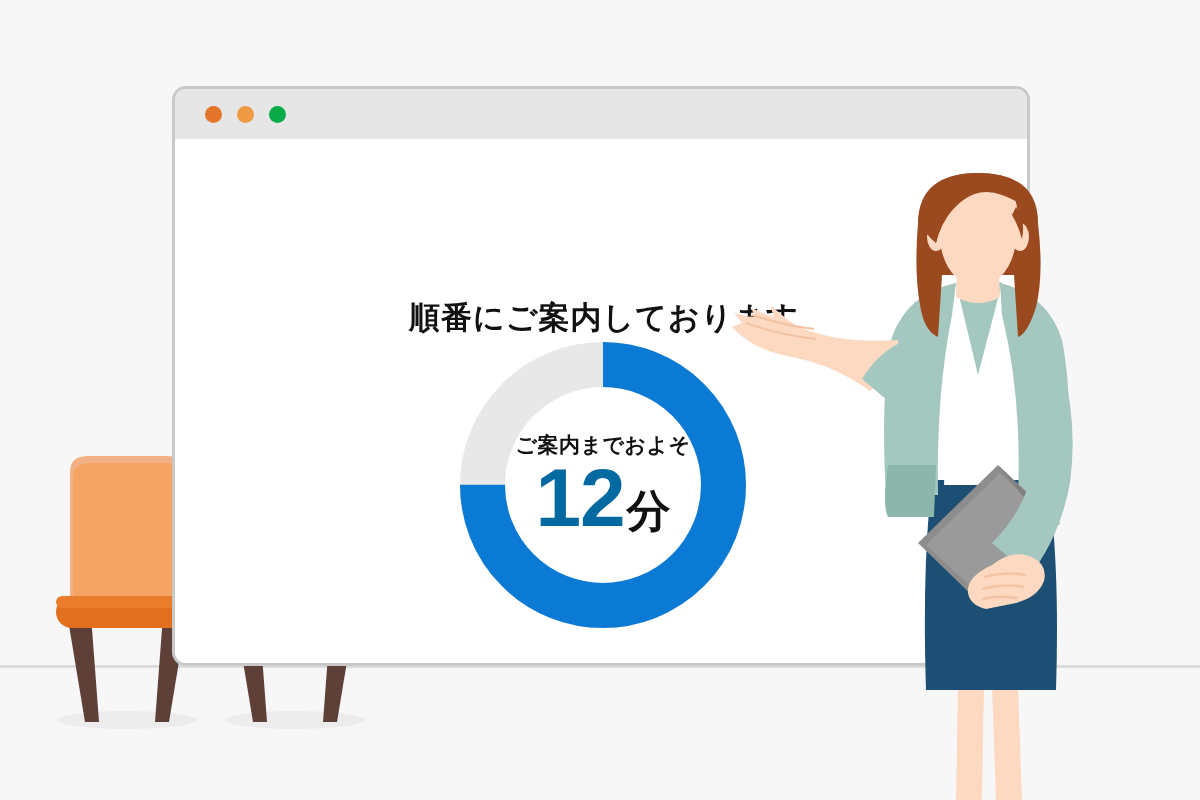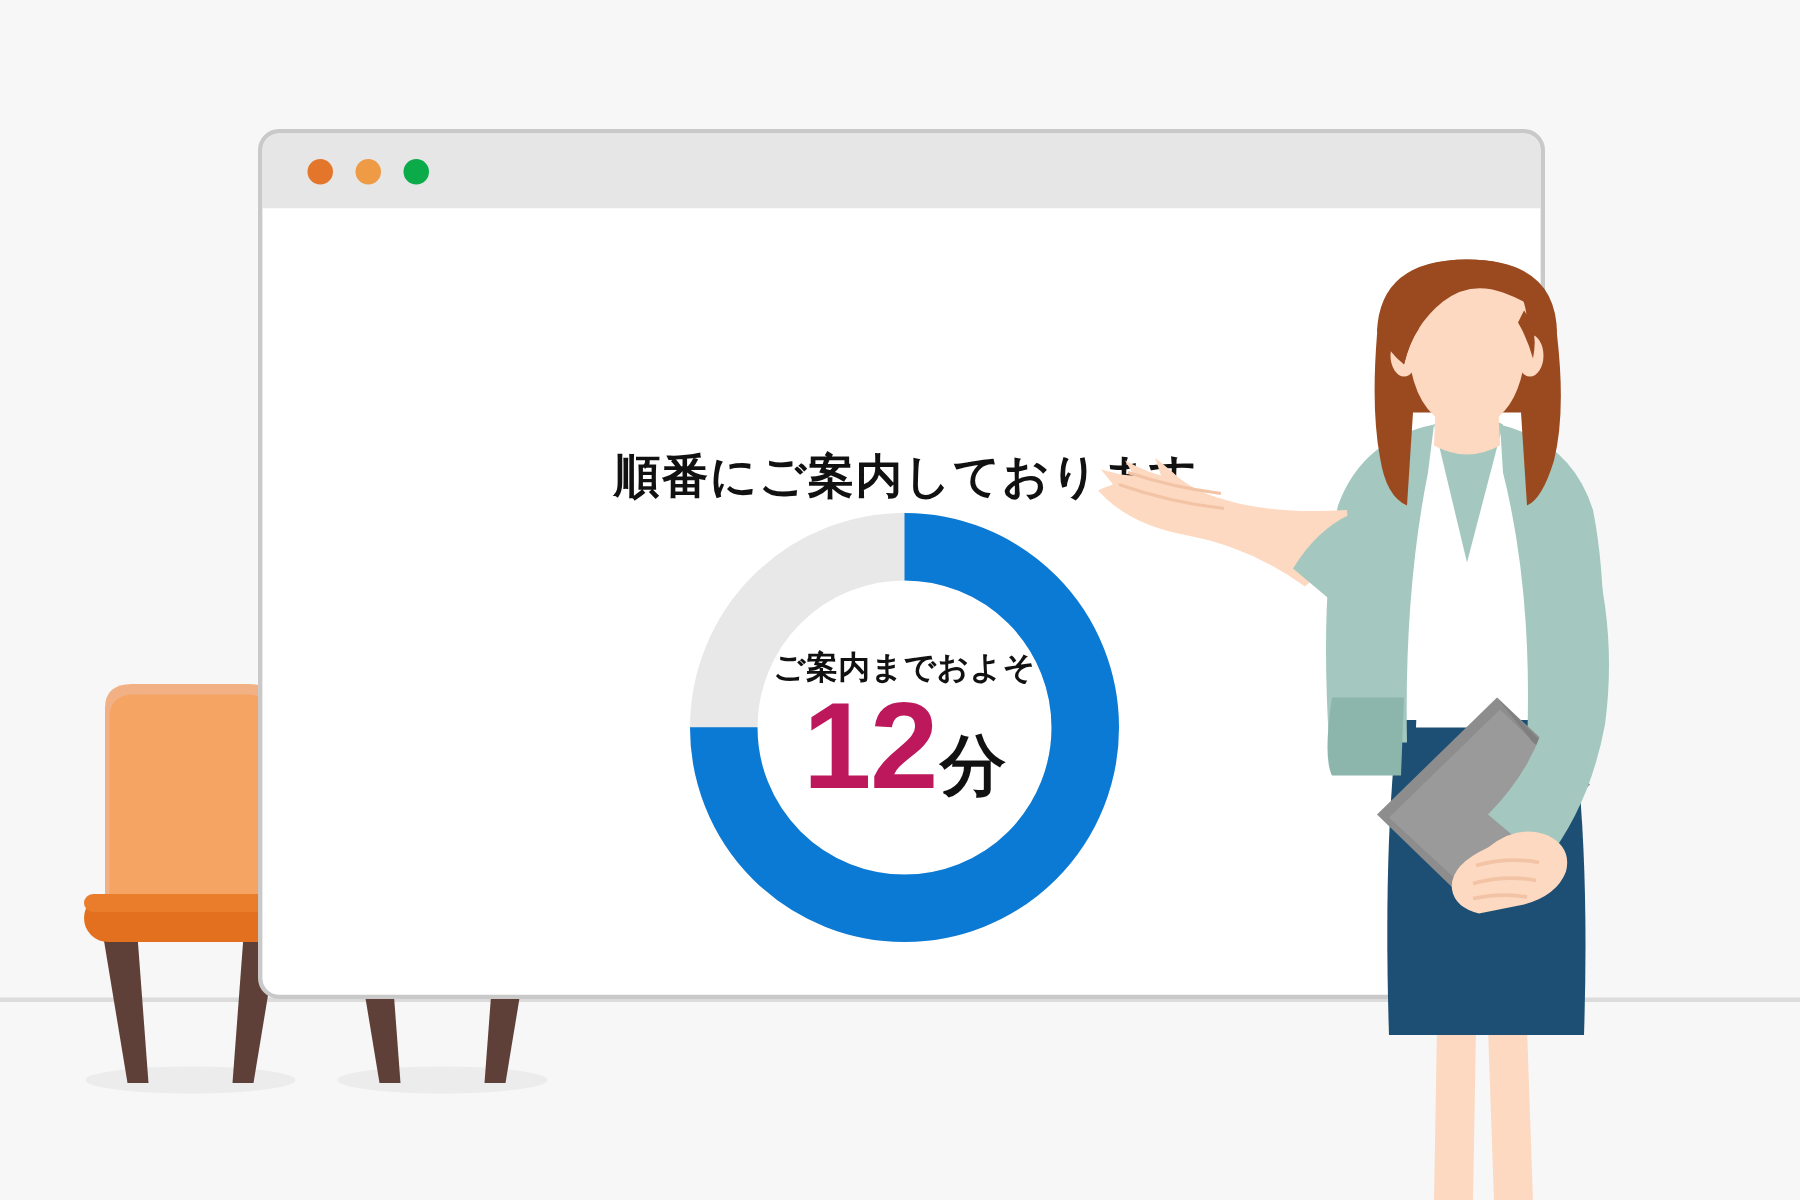--- a/index.html
+++ b/index.html
@@ -127,21 +127,21 @@
   }
   .donut-value-row {
     display: flex;
     align-items: baseline;
     justify-content: center;
     white-space: nowrap;
   }
   .donut-value {
     font-size: 82px;
     font-weight: bold;
-    color: #be185d;
+    color: #0369a1;
     letter-spacing: -1px;
     line-height: 1;
   }
   .donut-unit {
     font-size: 44px;
     font-weight: bold;
     color: #111111;
     line-height: 1;
     margin-left: 2px;
   }

